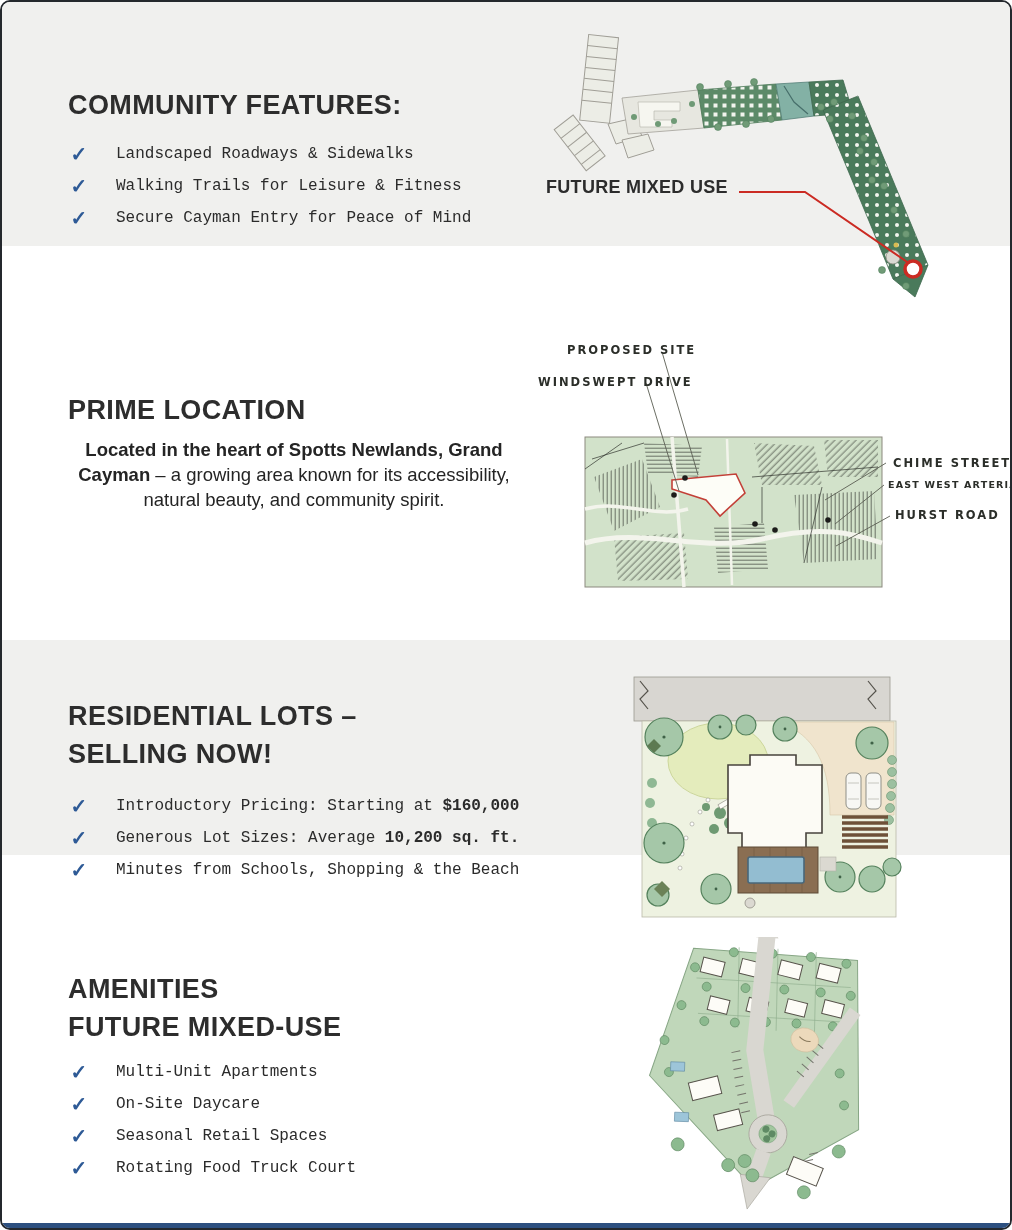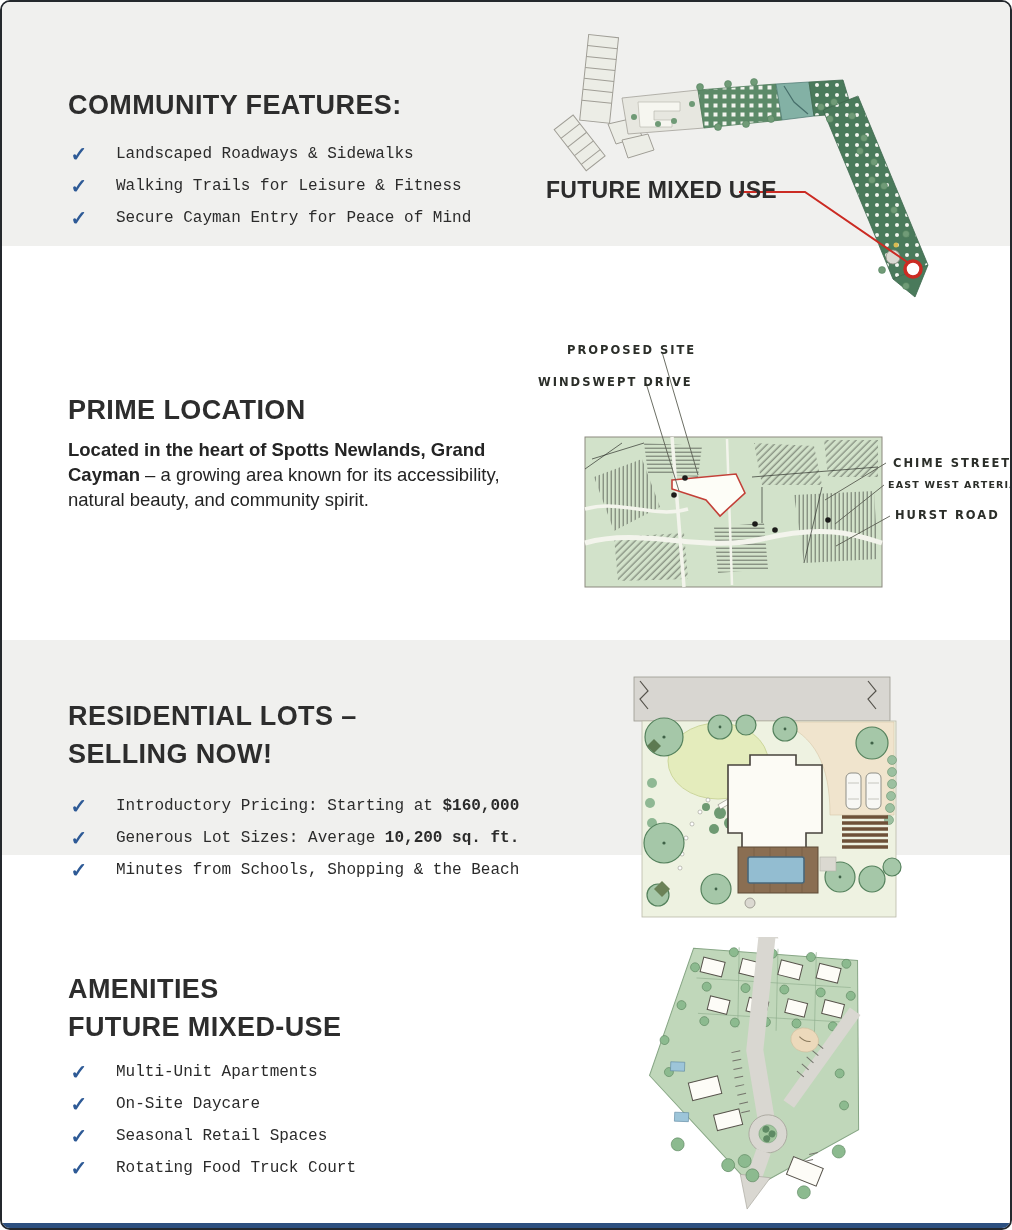--- a/index.html
+++ b/index.html
@@ -4,29 +4,29 @@
 <style>
   html,body{margin:0;padding:0;background:#ffffff;}
   body{font-family:"Liberation Sans",sans-serif;}
   .page{position:relative;width:1012px;height:1230px;box-sizing:border-box;
         border:2px solid #24282d;border-radius:10px;overflow:hidden;background:#fff;}
   .band{position:absolute;left:0;right:0;}
   .band.gray{background:#f0f0ee;}
   .band.white{background:#ffffff;}
   .heading{position:absolute;font-weight:800;color:#2d2d2d;letter-spacing:.4px;}
   .h1{font-size:27px;line-height:38px;}
-  .para{position:absolute;font-size:18.5px;line-height:1.34;color:#242424;width:452px;}
+  .para{position:absolute;font-size:18.5px;line-height:1.34;color:#242424;width:452px;text-align:center;}
   .para .b{font-weight:700;}
   .list{position:absolute;}
   .check-row{display:flex;align-items:center;height:32px;}
   .chk{color:#2e5a96;font-size:20px;font-weight:700;width:30px;margin-right:22px;text-align:center;flex:0 0 auto;}
   .item{font-size:16px;color:#2b2b2b;white-space:nowrap;font-family:Liberation Mono, monospace;}
   .item .b{font-weight:700;margin-top:44px;}
   .figure{position:absolute;}
-  .map-callout{position:absolute;font-size:23px;font-weight:800;color:#2c2c2c;letter-spacing:.3px;white-space:nowrap;}
+  .map-callout{position:absolute;font-size:18px;font-weight:800;color:#2c2c2c;letter-spacing:.3px;white-space:nowrap;}
   .maplabel{font-weight:700;letter-spacing:2px;fill:#2b2e29;font-size:11.5px;font-family:"DejaVu Sans",sans-serif;}
   .maplabel-sm{font-weight:700;letter-spacing:1.2px;fill:#2b2e29;font-size:9.5px;font-family:"DejaVu Sans",sans-serif;}
   .footer-line{position:absolute;left:0;right:0;}
 </style>
 </head>
 <body>
 
 <div class="page">
 
   <section class="band gray" style="top:0;height:244px;">

